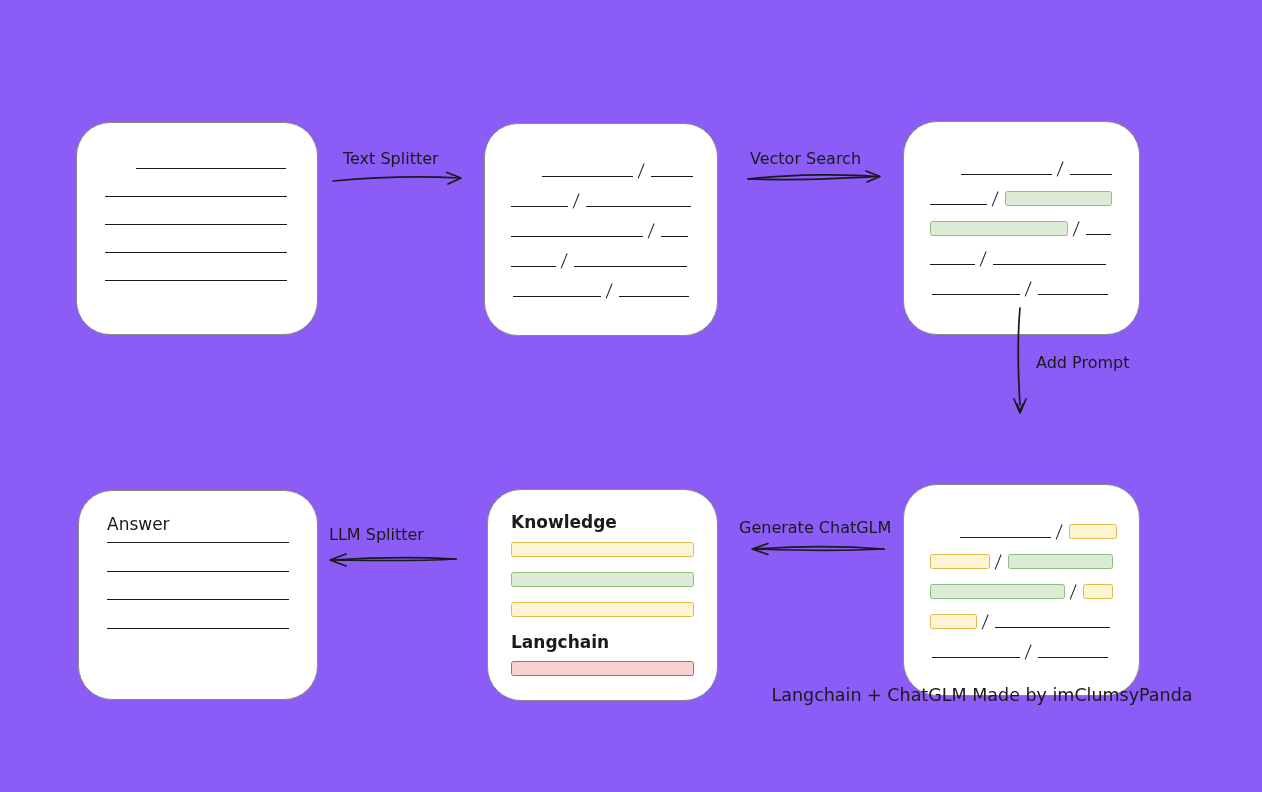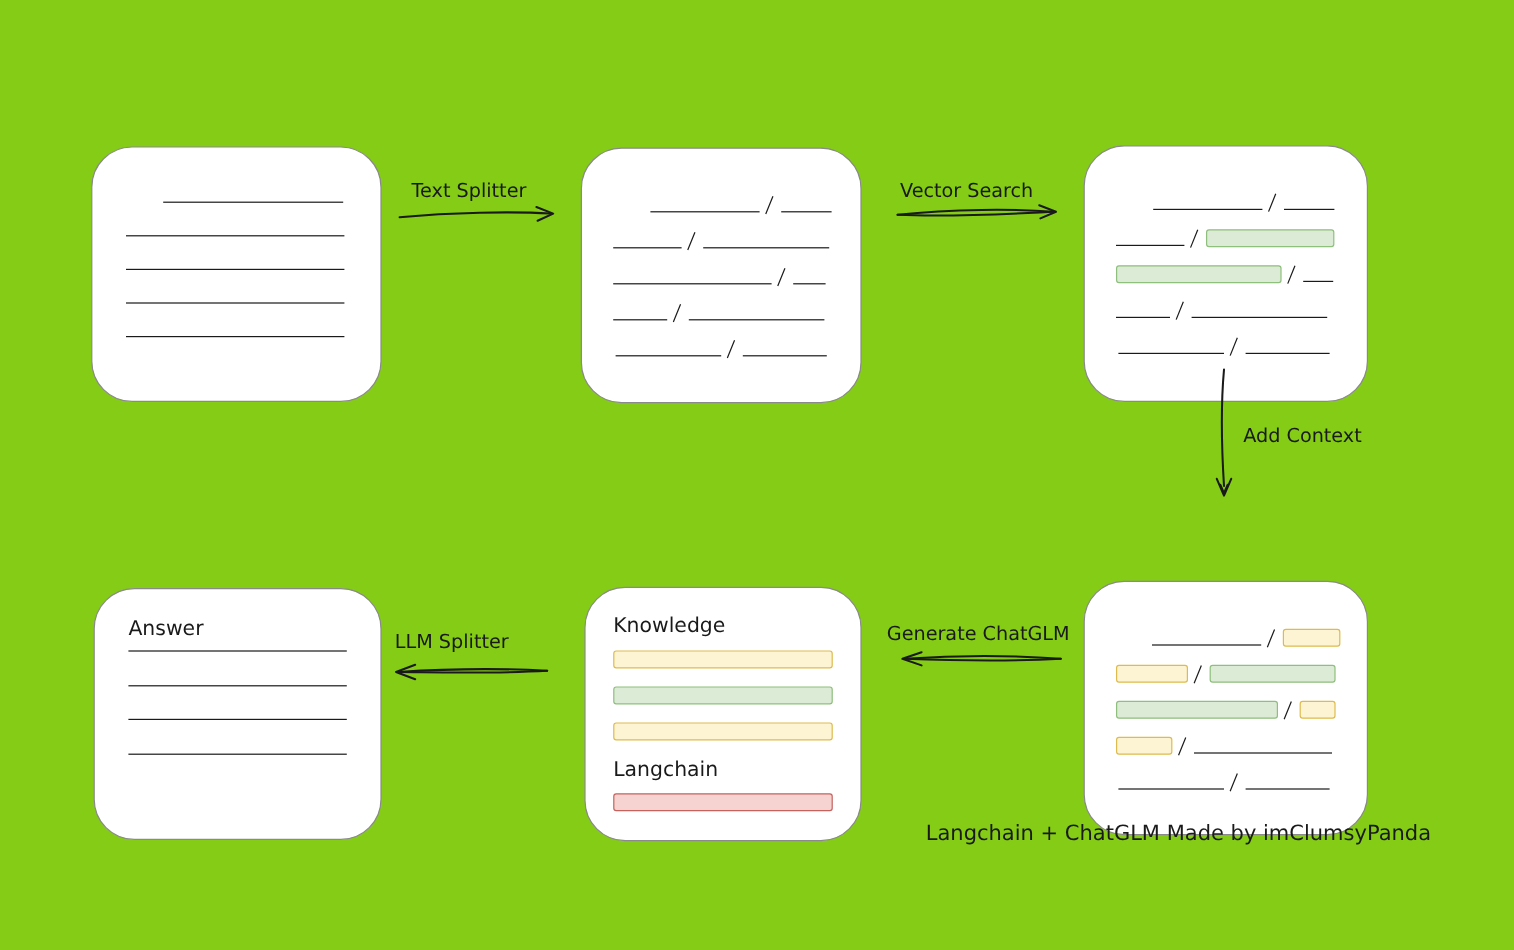--- a/index.html
+++ b/index.html
@@ -1,17 +1,17 @@
 <!DOCTYPE html>
 <html style="--stroke: #1a1a1a; --box-border: #8a8a8a; --green-fill: #dcebd5; --green-border: #8ebf7c; --yellow-fill: #fdf4d3; --yellow-border: #debb4e; --red-fill: #f6d2d0; --red-border: #c5625e;"><head>
 <meta charset="utf-8">
 <style>
   html,body{margin:0;padding:0;background:#fff;}
   .canvas{
-    position:relative;width:1262px;height:792px;background:#84cc16;
+    position:relative;width:1262px;height:792px;background:#8b5cf6;
     font-family:"DejaVu Sans","Liberation Sans",sans-serif;color:var(--stroke,#1a1a1a);
     overflow:hidden;
   }
   
   .box{
     position:absolute;background:#fff;border:1.4px solid var(--box-border,#8a8a8a);
     border-radius:34px;box-sizing:border-box;margin-top:48px;
   }
   #doc-box{left:76px;top:74px;width:242px;height:213px;}
   #split-box{left:484px;top:75px;width:234px;height:213px;}
@@ -33,21 +33,21 @@
   .slash{
     display:inline-block;width:0;height:16px;border-left:1.9px solid var(--stroke,#1a1a1a);
     transform:rotate(22deg) translateY(1px);margin:0 9px 0 8px;flex:none;
   }
   .chip{height:15px;border-radius:2.5px;box-sizing:border-box;flex:none;}
   .chip-green,.bar-green{background:var(--green-fill,#dcebd5);border:1.5px solid var(--green-border,#8ebf7c);}
   .chip-yellow,.bar-yellow{background:var(--yellow-fill,#fdf4d3);border:1.5px solid var(--yellow-border,#debb4e);}
   .chip-red,.bar-red{background:var(--red-fill,#f6d2d0);border:1.5px solid var(--red-border,#c5625e);}
 
   
-  .prompt-inner{padding:22px 0 0 23px;}
+  .prompt-inner{padding:22px 0 0 23px;font-weight:bold;}
   .box-title{font-size:17px;line-height:20px;color:var(--stroke,#1a1a1a);}
   .bars{margin-top:10px;}
   .bar{width:183px;height:15px;border-radius:2.5px;box-sizing:border-box;margin-bottom:15px;}
   .question-title{margin-top:2px;}
   .q-bars{margin-top:9px;}
 
   
   .answer-inner{padding:23px 0 0 28px;}
 
   
@@ -152,21 +152,21 @@
           <span class="seg-line" style="width: 113px;"></span>
         </div>
         <div class="chunk-row" style="padding-left: 2px;">
           <span class="seg-line" style="width: 88px;"></span>
           <span class="slash"></span>
           <span class="seg-line" style="width: 70px;"></span>
         </div>
       </div>
   </div>
 
-  <div class="arrow-label" id="label-add-context">Add Context</div>
+  <div class="arrow-label" id="label-add-context">Add Prompt</div>
   <svg class="arrow" id="arrow-add-context" width="22" height="112" viewBox="0 0 22 112">
     <path d="M11,2 C8,35 9.5,75 11,99"></path>
     <path d="M5,93 L11,107 L17,93"></path>
     <path d="M8,98 L11,105 L14,98"></path>
   </svg>
 
   <div class="box" id="context-box">
     <div class="rows">
         <div class="chunk-row" style="padding-left: 30px;">
           <span class="seg-line" style="width: 92px;"></span>

